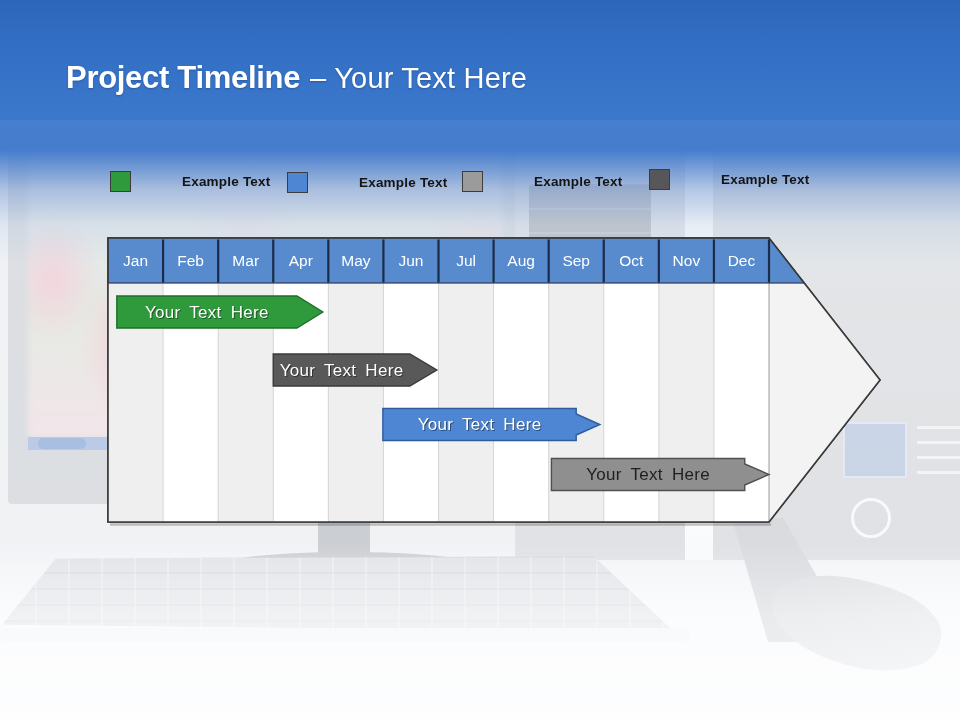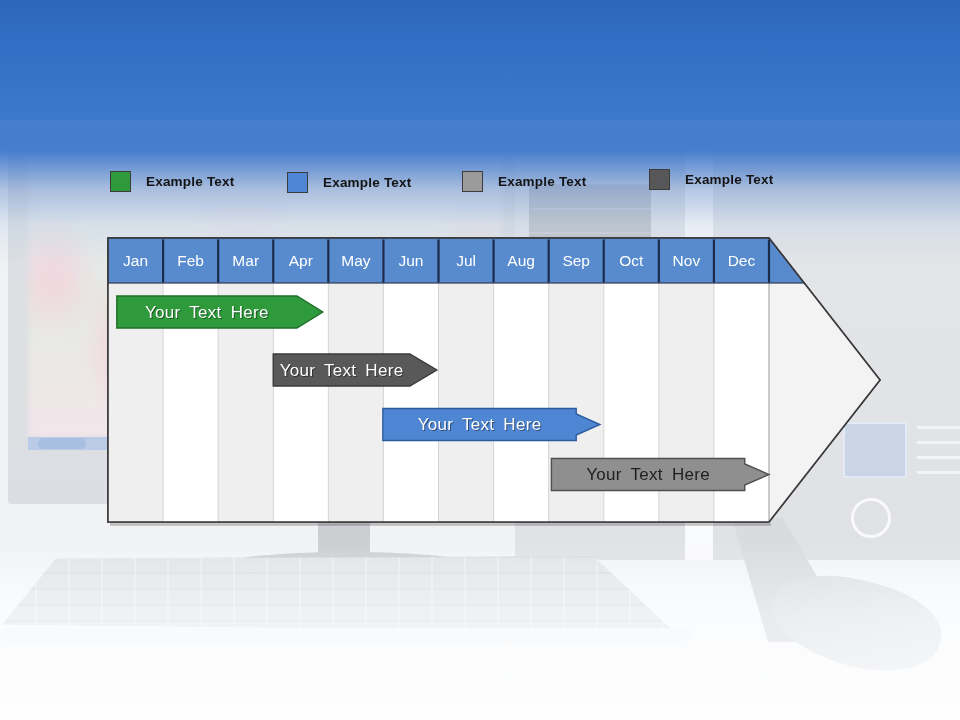--- a/index.html
+++ b/index.html
@@ -57,21 +57,21 @@
       rgba(70,125,205,1) 50%, rgba(120,155,210,.55) 63%,
       rgba(170,195,225,.25) 75%, rgba(220,230,240,.08) 88%, rgba(255,255,255,0) 100%);}
 
   
   .title{position:absolute;left:66px;top:60px;color:#ffffff;white-space:nowrap;
          text-shadow:0 1px 2px rgba(20,40,80,.35);}
   .t-bold{font-size:31px;font-weight:700;letter-spacing:-.3px;}
   .t-rest{font-size:29px;font-weight:400;margin-left:10px;letter-spacing:.2px;}
 
   
-  .legend-item{position:absolute;display:flex;align-items:center;}
+  .legend-item{position:absolute;display:flex;align-items:center;gap:36px;}
   .swatch{width:21px;height:21px;border:1px solid #3c3c3c;box-sizing:border-box;flex:0 0 auto;}
   .legend-label{margin-left:15px;font-size:13.5px;font-weight:700;color:#141414;letter-spacing:.2px;}
 
   
   #chart{position:absolute;left:0;top:0;}
   #chart text{font-family:"Liberation Sans",sans-serif;}
 </style>
 </head>
 <body>
 
@@ -96,20 +96,23 @@
     <div class="bg-right-leg"></div>
     <div class="bg-stand-pillar"></div>
     <div class="bg-stand-base"></div>
     <div class="bg-keyboard"></div>
     <div class="bg-keyboard-edge"></div>
     <div class="bg-mouse"></div>
     <div class="bg-wash"></div>
     <div class="bg-blueband"></div>
   </div>
 
+  <div class="title">
+    <span class="t-bold">Project Timeline</span><span class="t-rest">– Your Text Here</span>
+  </div>
 
   <div>
     <div class="legend-item" style="left:110px;top:171px">
       <span class="swatch" style="background: rgb(47, 154, 59);"></span>
       <span class="legend-label">Example Text</span>
     </div>
     <div class="legend-item" style="left:287px;top:172px">
       <span class="swatch" style="background: rgb(78, 134, 212);"></span>
       <span class="legend-label">Example Text</span>
     </div>

